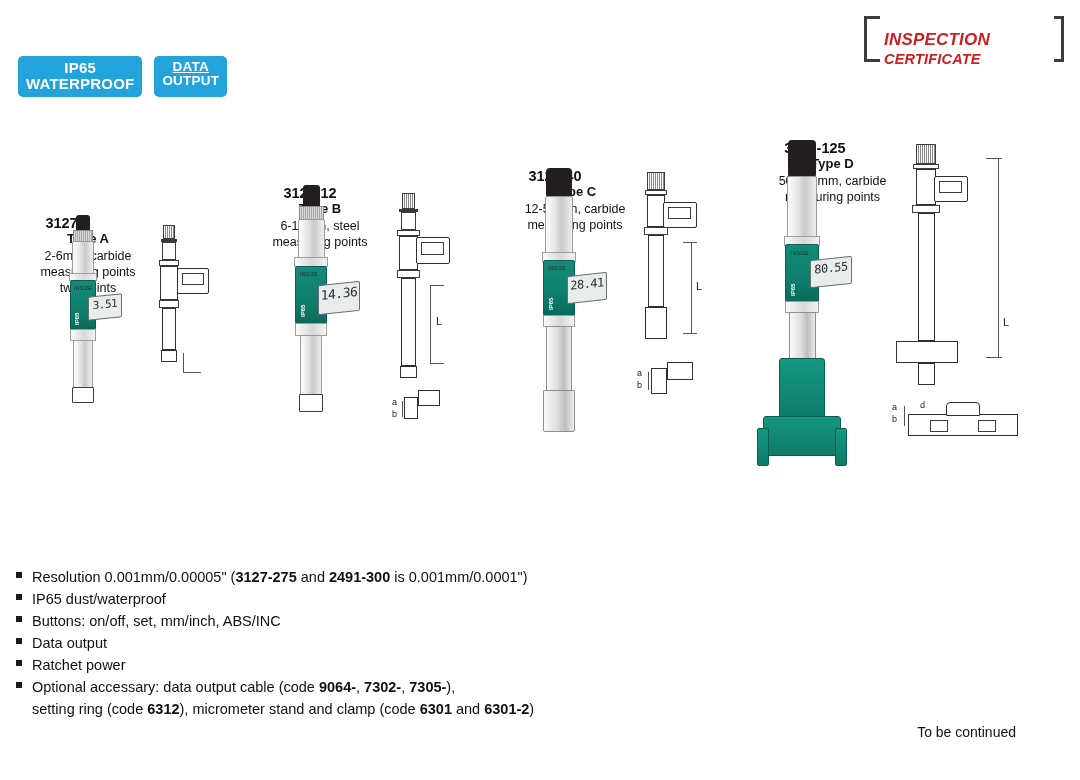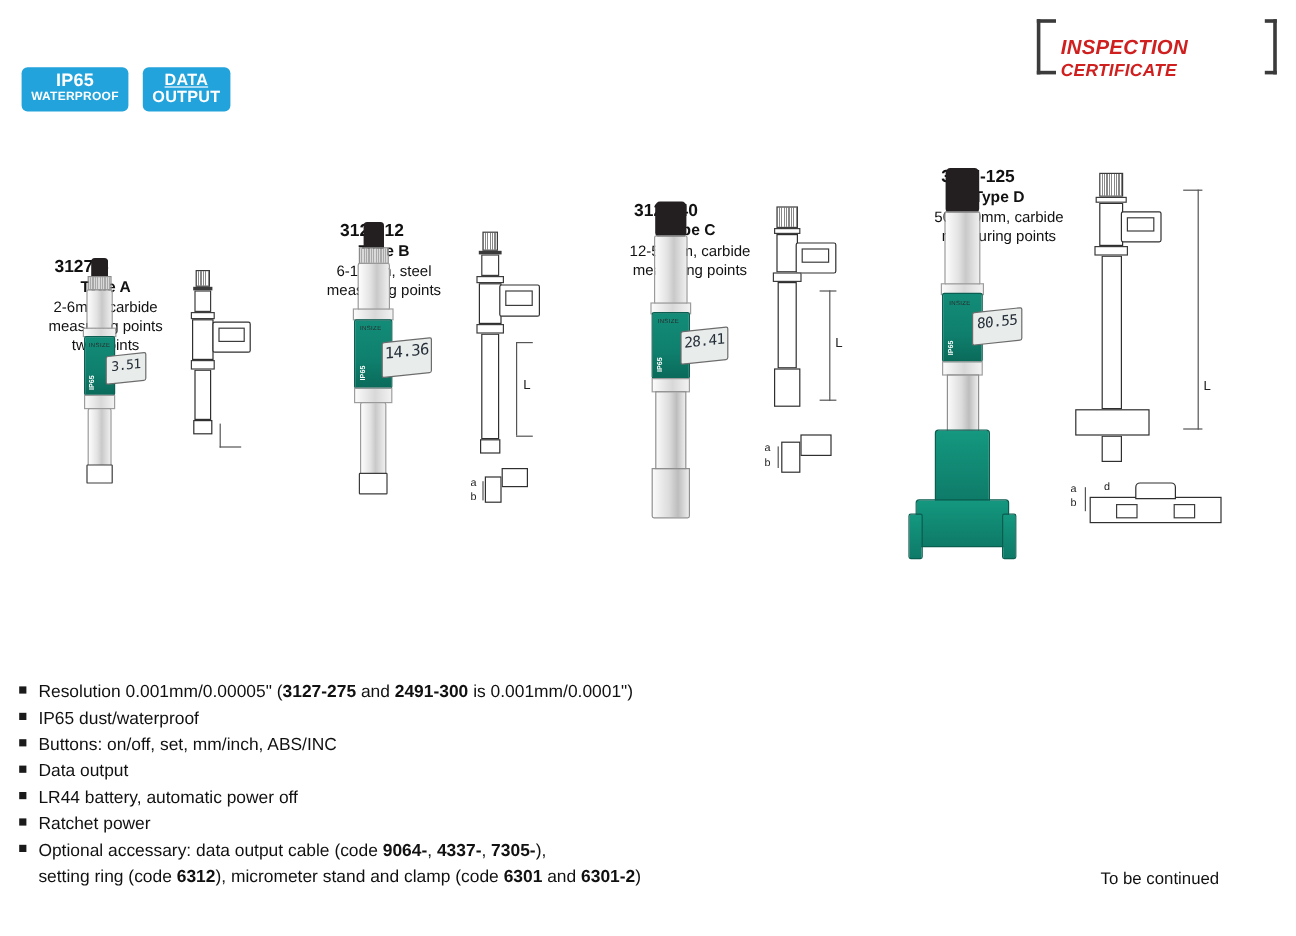--- a/index.html
+++ b/index.html
@@ -21,21 +21,21 @@
     color:#0d0d0d;
     white-space:nowrap;
   }
   .badges { position:absolute; left:18px; top:56px; display:flex; gap:12px; }
   .badge {
     background:#23a3dc; color:#fff; border-radius:5px;
     text-align:center; padding:4px 8px 5px 8px;
     line-height:1.05;
   }
   .badge .b1 { font-size:15px; font-weight:bold; display:block; letter-spacing:0.2px;}
-  .badge .b2 { font-size:10px; font-weight:bold; display:block; letter-spacing:0.2px;}
+  .badge .b2 { font-size:15px; font-weight:bold; display:block; letter-spacing:0.2px;}
   .badge.data .b1 { font-size:13.5px;text-decoration:underline; }
   .badge.data .b2 { font-size:13.5px; }
 
   .cert {
     position:absolute; right:16px; top:16px;
     width:200px; height:48px;
   }
   .cert-bracket {
     position:absolute; left:0; top:0; width:16px; height:46px;
     border-left:3px solid #3b3b3b; border-top:3px solid #3b3b3b; border-bottom:3px solid #3b3b3b;
@@ -319,21 +319,20 @@
       <div>50-300mm, carbide</div>
       <div>measuring points</div>
     </div>
   </div>
 
   <div class="specs">
     <div class="spec"><span class="sq"></span><span>Resolution 0.001mm/0.00005" (<b>3127-275</b> and <b>2491-300</b> is 0.001mm/0.0001")</span></div>
     <div class="spec"><span class="sq"></span><span>IP65 dust/waterproof</span></div>
     <div class="spec"><span class="sq"></span><span>Buttons: on/off, set, mm/inch, ABS/INC</span></div>
     <div class="spec"><span class="sq"></span><span>Data output</span></div>
-    <div class="spec"><span class="sq"></span><span>LR44 battery, automatic power off</span></div>
     <div class="spec"><span class="sq"></span><span>Ratchet power</span></div>
-    <div class="spec"><span class="sq"></span><span>Optional accessary: data output cable (code <b>9064-</b>, <b>4337-</b>, <b>7305-</b>),</span></div>
+    <div class="spec"><span class="sq"></span><span>Optional accessary: data output cable (code <b>9064-</b>, <b>7302-</b>, <b>7305-</b>),</span></div>
     <div class="spec cont"><span>setting ring (code <b>6312</b>), micrometer stand and clamp (code <b>6301</b> and <b>6301-2</b>)</span></div>
   </div>
 
   <div class="tbc">To be continued</div>
 
 </div>
 
 </body></html>

